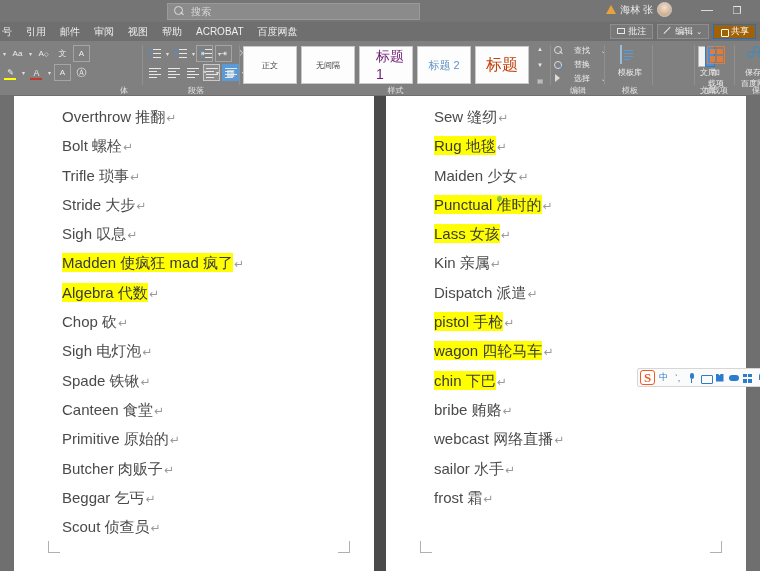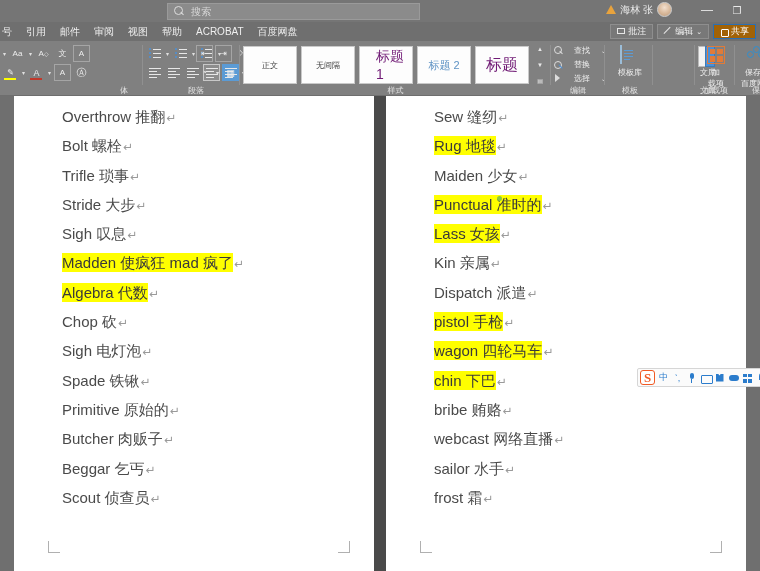--- a/index.html
+++ b/index.html
@@ -148,21 +148,21 @@
   
   .stylebox {
     width: 54px; height: 38px; background: #fdfdfd; border: 1px solid #c9c9c9;
     display: flex; align-items: center; justify-content: center;
     cursor: pointer; overflow: hidden;
   }
   .st-normal { font-size: 8px; color: #3c3c3c; }
   .st-nospace { font-size: 8px; color: #3c3c3c; }
   .st-h1 { font-size: 14px; color: #701a75; margin-left: 16px; }
   .st-h2 { font-size: 11px; color: #5f93c4; }
-  .st-title { font-size: 16px; color: #701a75; }
+  .st-title { font-size: 16px; color: #c2410c; }
   .gallery-scroll {
     width: 10px; height: 38px; display: flex; flex-direction: column;
     justify-content: space-between; align-items: center; margin-left: 2px;
   }
   .gs-btn { font-size: 6px; color: #e8e8e8; line-height: 1; cursor: pointer; }
 
   
   .tbtn {
     display: flex; align-items: center; gap: 10px; height: 13px;
     font-size: 8px; color: #efefef; cursor: pointer; white-space: nowrap;
@@ -610,20 +610,21 @@
           <div class="line"><span class="txt">Overthrow 推翻</span><span class="pilcrow">↵</span></div>
           <div class="line"><span class="txt">Bolt 螺栓</span><span class="pilcrow">↵</span></div>
           <div class="line"><span class="txt">Trifle 琐事</span><span class="pilcrow">↵</span></div>
           <div class="line"><span class="txt">Stride 大步</span><span class="pilcrow">↵</span></div>
           <div class="line"><span class="txt">Sigh 叹息</span><span class="pilcrow">↵</span></div>
           <div class="line hl"><span class="txt">Madden 使疯狂  mad 疯了</span><span class="pilcrow">↵</span></div>
           <div class="line hl"><span class="txt">Algebra 代数</span><span class="pilcrow">↵</span></div>
           <div class="line"><span class="txt">Chop 砍</span><span class="pilcrow">↵</span></div>
           <div class="line"><span class="txt">Sigh 电灯泡</span><span class="pilcrow">↵</span></div>
           <div class="line"><span class="txt">Spade 铁锹</span><span class="pilcrow">↵</span></div>
+          <div class="line"><span class="txt">Canteen 食堂</span><span class="pilcrow">↵</span></div>
           <div class="line"><span class="txt">Primitive 原始的</span><span class="pilcrow">↵</span></div>
           <div class="line"><span class="txt">Butcher 肉贩子</span><span class="pilcrow">↵</span></div>
           <div class="line"><span class="txt">Beggar 乞丐</span><span class="pilcrow">↵</span></div>
           <div class="line"><span class="txt">Scout 侦查员</span><span class="pilcrow">↵</span></div>
         </div>
       <div class="corner c-bl" style="left:34px; bottom:18px;"></div>
       <div class="corner c-br" style="right:24px; bottom:18px;"></div>
     </div>
 
     <div class="page-gutter"></div>

